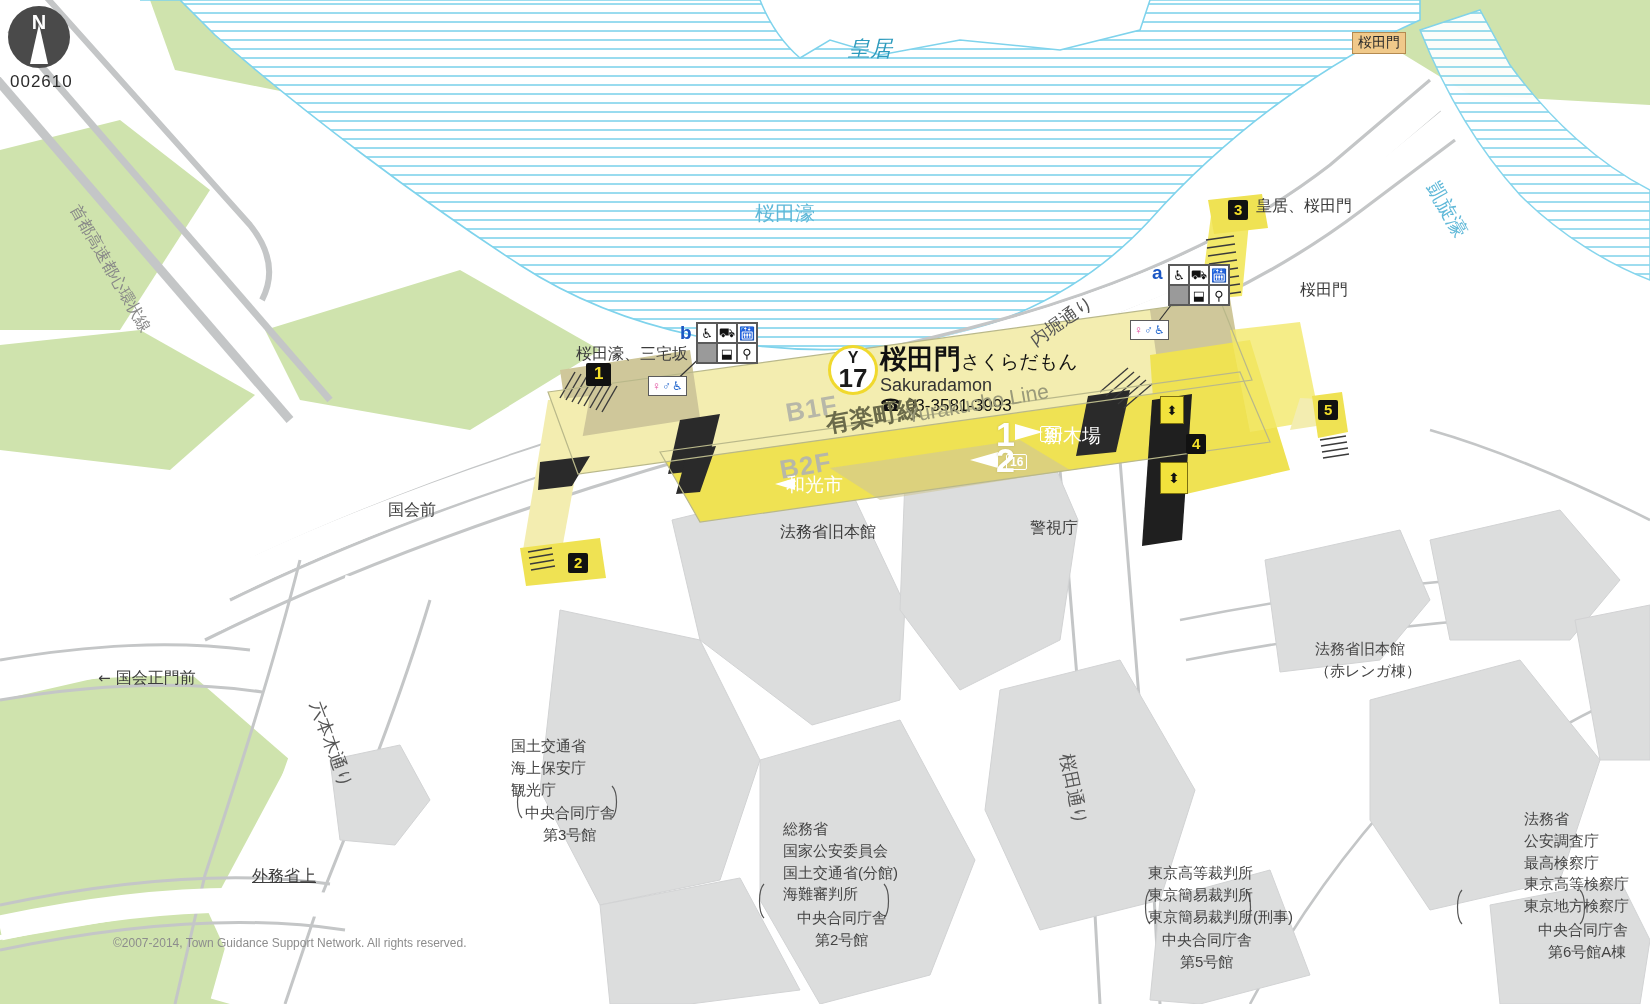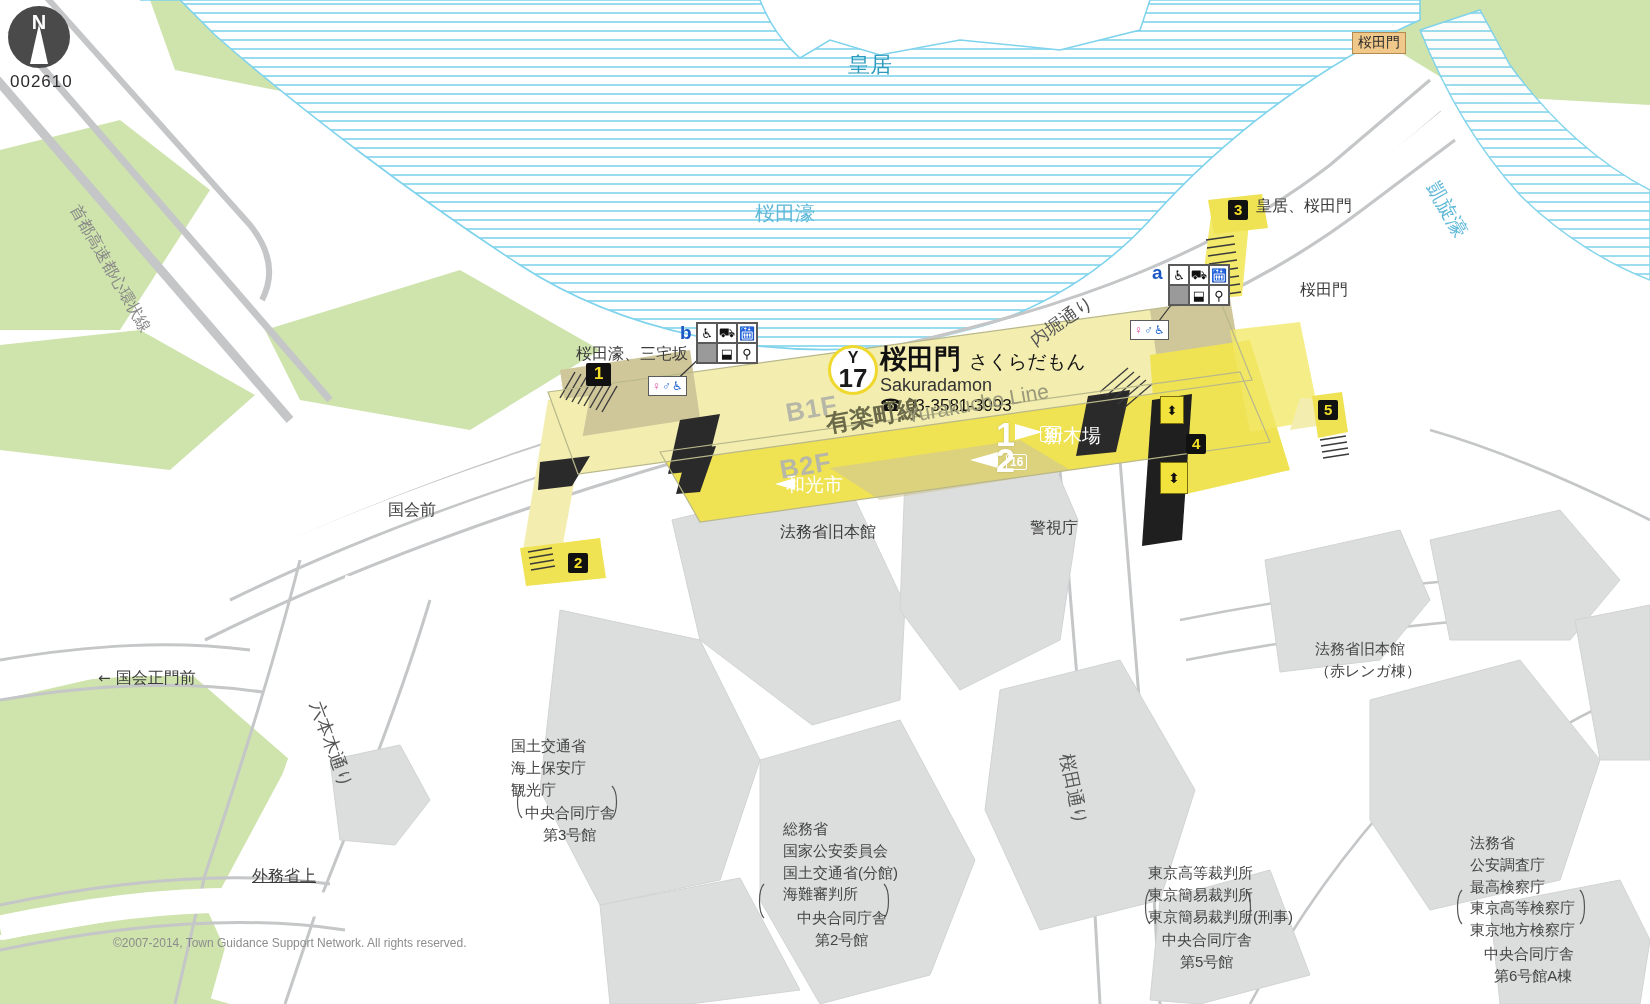--- a/index.html
+++ b/index.html
@@ -24,21 +24,21 @@
   .toiletbox{position:absolute;border:1px solid #5b5b5b;background:#fff;display:flex;align-items:center;justify-content:center;gap:1px;padding:1px 3px;height:20px;box-sizing:border-box;}
   .stationmark{position:absolute;}
   .ycircle{
     width:44px;height:44px;border-radius:50%;border:3px solid #f0d92e;background:#fff;
     display:flex;flex-direction:column;align-items:center;justify-content:center;line-height:1;
   }
   .ycircle .y{font-size:16px;font-weight:bold;color:#1a1a1a;}
   .ycircle .n{font-size:26px;font-weight:bold;color:#1a1a1a;margin-top:-1px;}
   .stname{position:absolute;left:52px;top:-4px;white-space:nowrap;}
   .stname .jp{font-size:27px;font-weight:bold;color:#111;font-family:"DejaVu Sans",sans-serif;}
-  .stname .kana{font-size:19px;color:#111;font-family:"DejaVu Sans",sans-serif;margin-left:8px;}
+  .stname .kana{font-size:19px;color:#111;font-family:"DejaVu Sans",sans-serif;}
   .stname .en{font-size:18px;color:#333;display:block;margin-top:-2px;}
   .stname .tel{font-size:17px;color:#111;display:block;margin-top:-1px;}
   .floorlbl{position:absolute;font-weight:bold;color:#b7b7a8;font-size:26px;letter-spacing:1px;}
   .linename{position:absolute;font-weight:bold;color:#6a6a4a;font-size:24px;font-family:"DejaVu Sans",sans-serif;}
   .linename-en{position:absolute;color:#9a9a7a;font-size:21px;font-style:normal;}
   .platnum{position:absolute;color:#fff;font-weight:bold;font-size:34px;text-shadow:0 0 2px rgba(150,150,60,.5);}
   .dirlbl{position:absolute;color:#fff;font-size:19px;font-family:"DejaVu Sans",sans-serif;}
   .codebox{display:inline-block;border:1.5px solid #fff;color:#fff;font-size:12px;font-weight:bold;padding:0 3px;border-radius:2px;vertical-align:middle;margin-left:24px;}
   .copyright{position:absolute;font-size:12px;color:#8d8d8d;}
   .compass{position:absolute;}
@@ -243,21 +243,21 @@
   </svg>
 
   <div class="compass" style="left:8px;top:6px;">
     <div class="disc">
       <div class="needle"></div>
       <div class="nlab">N</div>
     </div>
     <div class="idnum">002610</div>
   </div>
 
-  <div class="water-label big" style="left:848px;top:50px;color:#2d9bbd;">皇居</div>
+  <div class="water-label big" style="left:848px;top:34px;color:#2d9bbd;font-style:italic;">皇居</div>
   <div class="water-label" style="left:755px;top:200px;">桜田濠</div>
   <div class="water-label rot-p60" style="left:1432px;top:170px;">凱旋濠</div>
 
   <div class="street-label rot-n35" style="left:1032px;top:330px;">内堀通り</div>
   <div class="street-label rot-p70" style="left:316px;top:690px;">六本木通り</div>
   <div class="street-label rot-p78" style="left:1066px;top:742px;">桜田通り</div>
   <div class="street-label rot-p60" style="left:74px;top:196px;font-size:16px;color:#888;">首都高速都心環状線</div>
 
   <div class="poi" style="left:1300px;top:280px;">桜田門</div>
   <div class="poi" style="left:388px;top:500px;">国会前</div>
@@ -377,21 +377,21 @@
   </div>
 
   <div class="bldg-lbl" style="left:1148px;top:862px;">
     <div>東京高等裁判所</div>
     <div>東京簡易裁判所</div>
     <div>東京簡易裁判所(刑事)</div>
     <div style="margin-top:2px;padding-left:14px;">中央合同庁舎</div>
     <div style="padding-left:32px;">第5号館</div>
   </div>
 
-  <div class="bldg-lbl" style="left:1470px;top:808px;margin-top:24px;">
+  <div class="bldg-lbl" style="left:1524px;top:808px;">
     <div>法務省</div>
     <div>公安調査庁</div>
     <div>最高検察庁</div>
     <div>東京高等検察庁</div>
     <div>東京地方検察庁</div>
     <div style="margin-top:2px;padding-left:14px;">中央合同庁舎</div>
     <div style="padding-left:24px;">第6号館A棟</div>
   </div>
 
   <div class="bldg-lbl" style="left:1274px;top:638px;margin-left:41px;">

